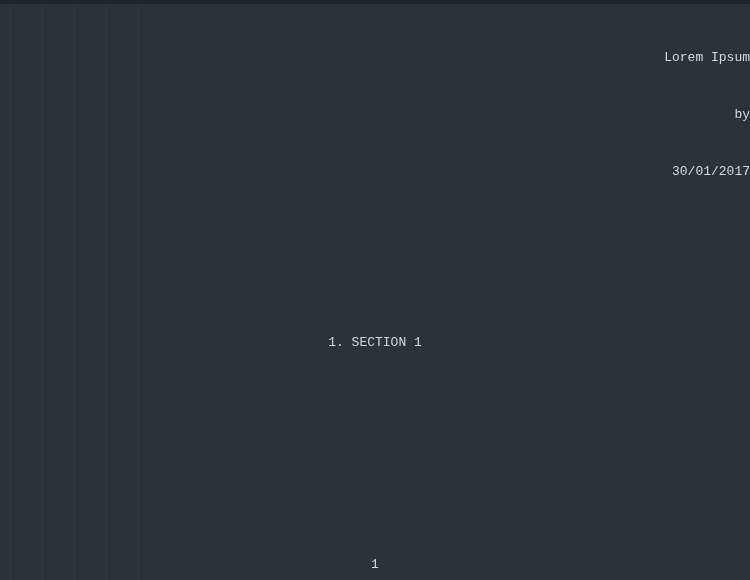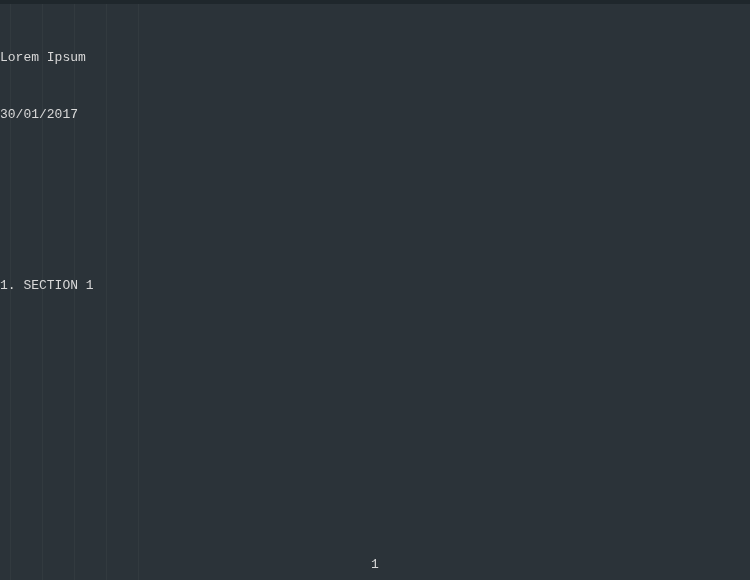--- a/index.html
+++ b/index.html
@@ -42,23 +42,24 @@
     }
     .content {
       position: relative;
       padding-top: 6px;
       white-space: pre;
     }
     .line {
       height: 19px;
       white-space: pre;
       padding-left: 0;
+      text-align: center;
     }
     .center {
-      text-align: left;
+      text-align: right;
     }
     .footer {
       position: absolute;
       bottom: 6px;
       left: 0;
       width: 100%;
       text-align: center;
     }
   </style>
 </head>
@@ -69,20 +70,21 @@
 <div class="rules">
   <div class="rule" style="left:10px"></div>
   <div class="rule" style="left:42px"></div>
   <div class="rule" style="left:74px"></div>
   <div class="rule" style="left:106px"></div>
   <div class="rule" style="left:138px"></div>
 </div>
 
 <div class="content">
   <div class="line center">Lorem Ipsum</div>
+  <div class="line center">by</div>
   <div class="line center">30/01/2017</div>
   <div class="line"> </div>
   <div class="line"> </div>
   <div class="line">1. SECTION 1</div>
   <div class="line"> </div>
   
   
   
   
   

